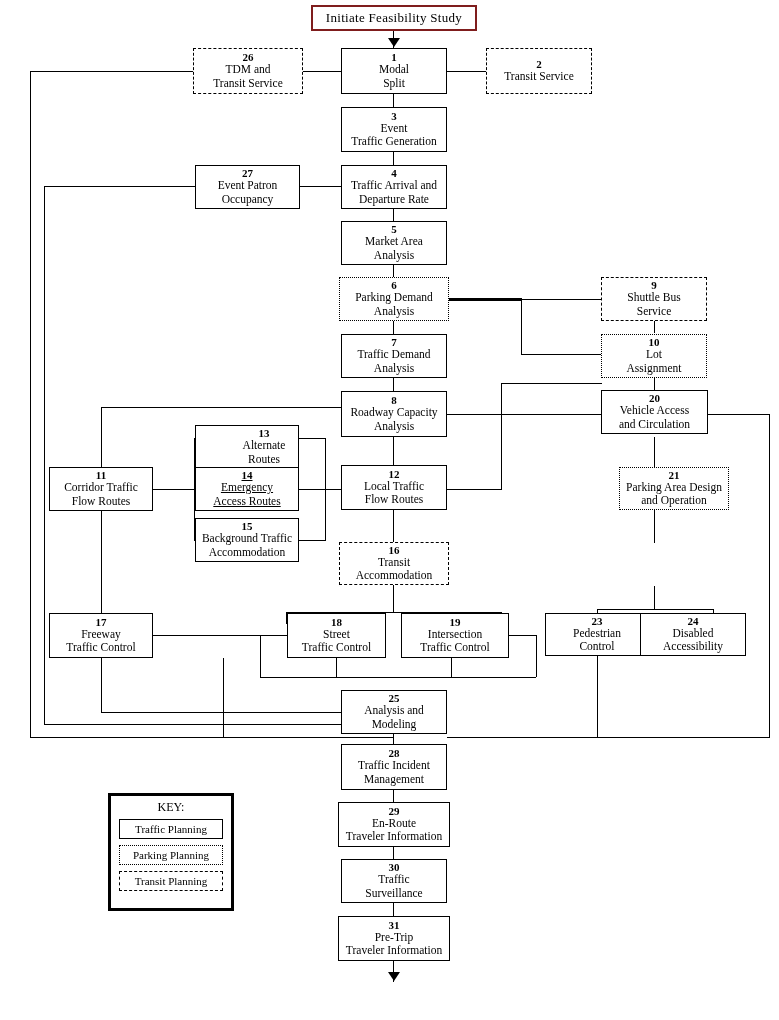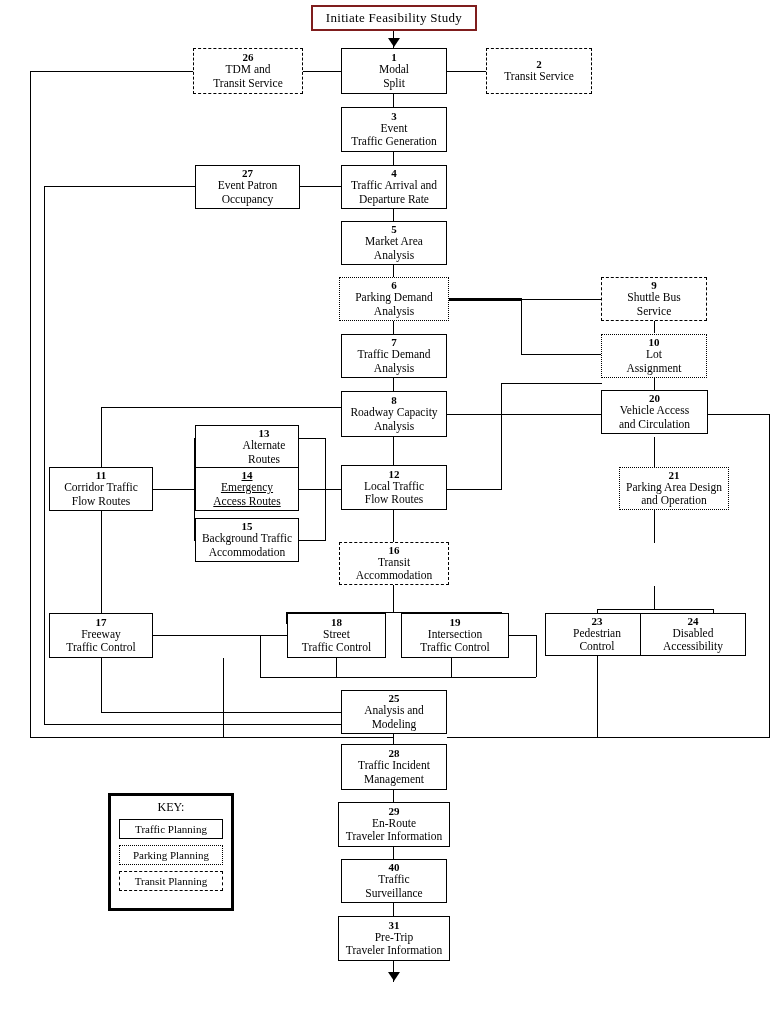--- a/index.html
+++ b/index.html
@@ -335,21 +335,21 @@
     <span class="num">28</span>
     <span class="lbl">Traffic Incident
 Management</span>
   </div>
   <div class="node style-traffic" style="left:338px;top:802px;width:112px;height:45px;">
     <span class="num">29</span>
     <span class="lbl">En-Route
 Traveler Information</span>
   </div>
   <div class="node style-traffic" style="left:341px;top:859px;width:106px;height:44px;">
-    <span class="num">40</span>
+    <span class="num">30</span>
     <span class="lbl">Traffic
 Surveillance</span>
   </div>
   <div class="node style-traffic" style="left:338px;top:916px;width:112px;height:45px;">
     <span class="num">31</span>
     <span class="lbl">Pre-Trip
 Traveler Information</span>
   </div>
 
   <div id="key">

